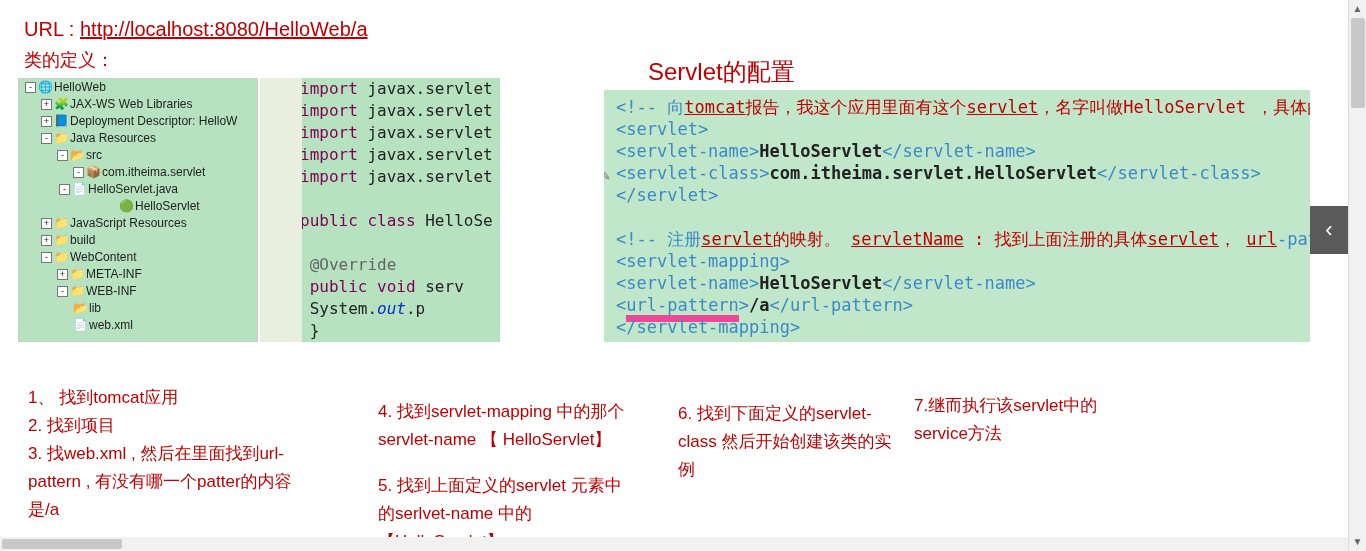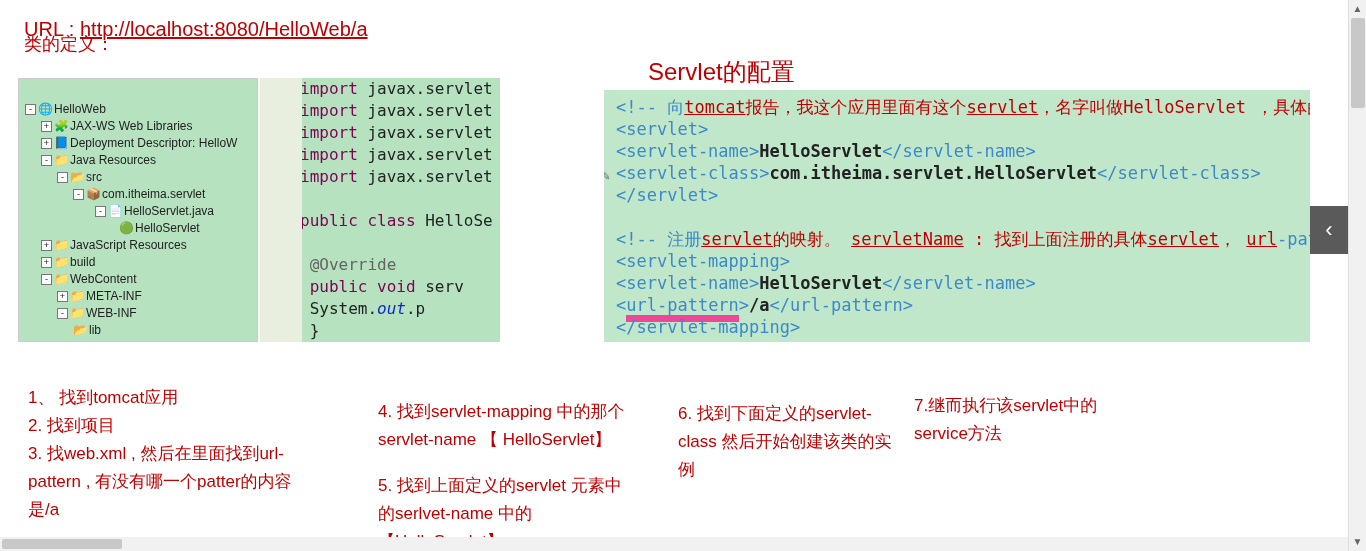--- a/index.html
+++ b/index.html
@@ -26,37 +26,37 @@
 
   .side-tab {
     position: absolute; right: 18px; top: 206px;
     width: 38px; height: 48px; background: #5a5a5a;
     color: #fff; font-size: 22px; line-height: 48px; text-align: center;
     cursor: pointer;
   }
 
   .url-line { position: absolute; left: 24px; top: 18px; font-size: 20px; color: #c00000; }
   .url-line a { color: #c00000; text-decoration: underline; }
-  .class-def { position: absolute; left: 24px; top: 32px; font-size: 18px; color: #c00000; }
+  .class-def { position: absolute; left: 24px; top: 48px; font-size: 18px; color: #c00000; }
 
   .servlet-config-title {
     position: absolute; left: 648px; top: 56px; color: #c00000; font-size: 24px;
   }
 
   
   .tree {
     position: absolute; left: 18px; top: 78px; width: 240px; height: 264px;
     background: #b6e2c0; border: 1px solid #ccc; overflow: hidden;
     font-family: Tahoma, Arial, sans-serif; font-size: 12px; color: #222;
   }
   .node { white-space: nowrap; height: 17px; line-height: 17px; padding-left: 4px; cursor: pointer; }
   .toggle { display: inline-block; width: 11px; height: 11px; border: 1px solid #777; background: #fff; font-size: 9px; line-height: 9px; text-align: center; margin-right: 2px; vertical-align: middle; }
   .ticon { display: inline-block; width: 16px; text-align: center; }
-  .d1 { padding-left: 6px; margin-top: 22px; } .d2 { padding-left: 22px; } .d3 { padding-left: 38px; }
-  .d4 { padding-left: 54px; } .d5 { padding-left: 76px; }
+  .d1 { padding-left: 6px; } .d2 { padding-left: 22px; } .d3 { padding-left: 38px; }
+  .d4 { padding-left: 54px; } .d5 { padding-left: 40px; }
   .d7 { padding-left: 100px; }
 
   
   .java-editor {
     position: absolute; left: 260px; top: 78px; width: 240px; height: 264px;
     background: #b6e2c0; overflow: hidden;
     font-family: Consolas, monospace;
   }
   .gutter-col {
     position: absolute; left: 0; top: 0; width: 42px; height: 100%;

